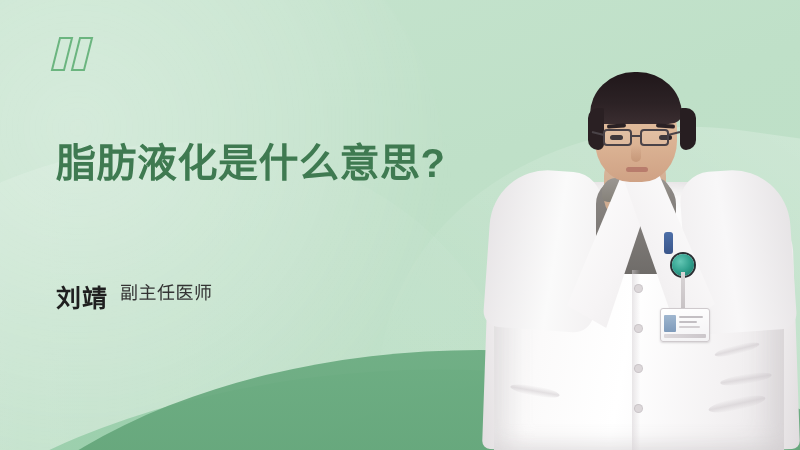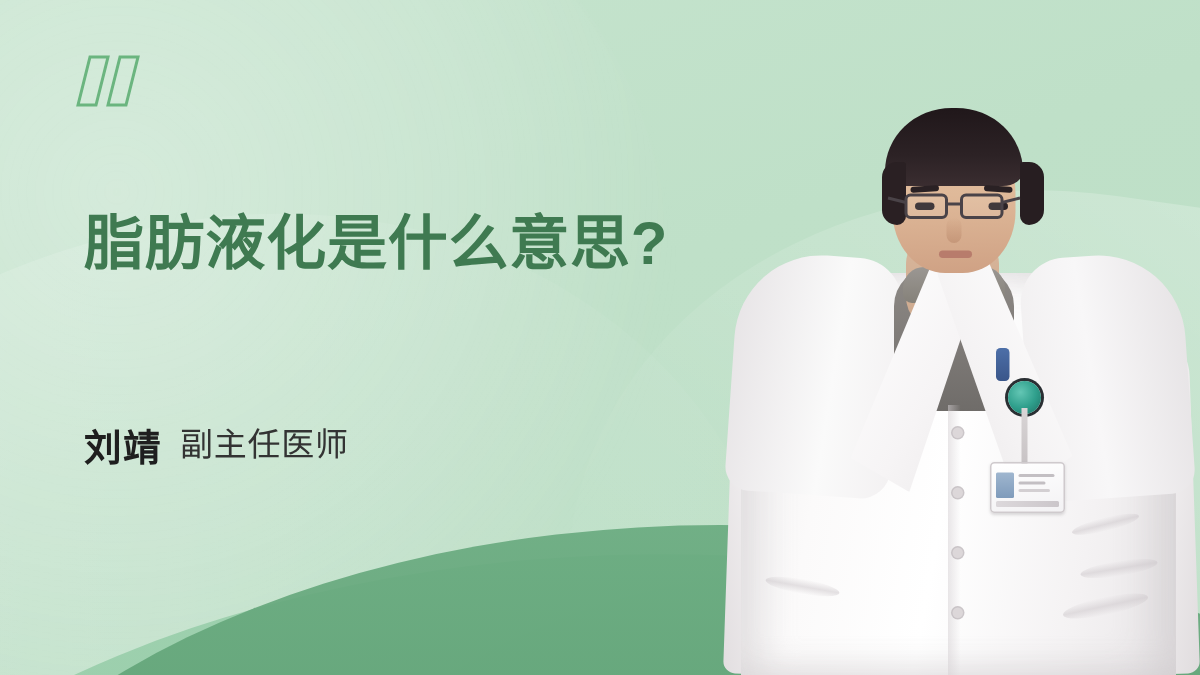--- a/index.html
+++ b/index.html
@@ -152,21 +152,21 @@
     white-space: nowrap;
   }
   .doctor-name {
     color: #1f1f1f;
     font-size: 25px;
     font-weight: 700;
     letter-spacing: 1px;
   }
   .doctor-title {
     color: #333333;
-    font-size: 22px;
+    font-size: 18px;
     font-weight: 400;
     letter-spacing: 0.5px;
   }
   .credit-line-2 {
     margin-top: 10px;
     color: #333333;
     font-size: 18px;
     font-weight: 400;
     letter-spacing: 0.5px;
     white-space: nowrap;

